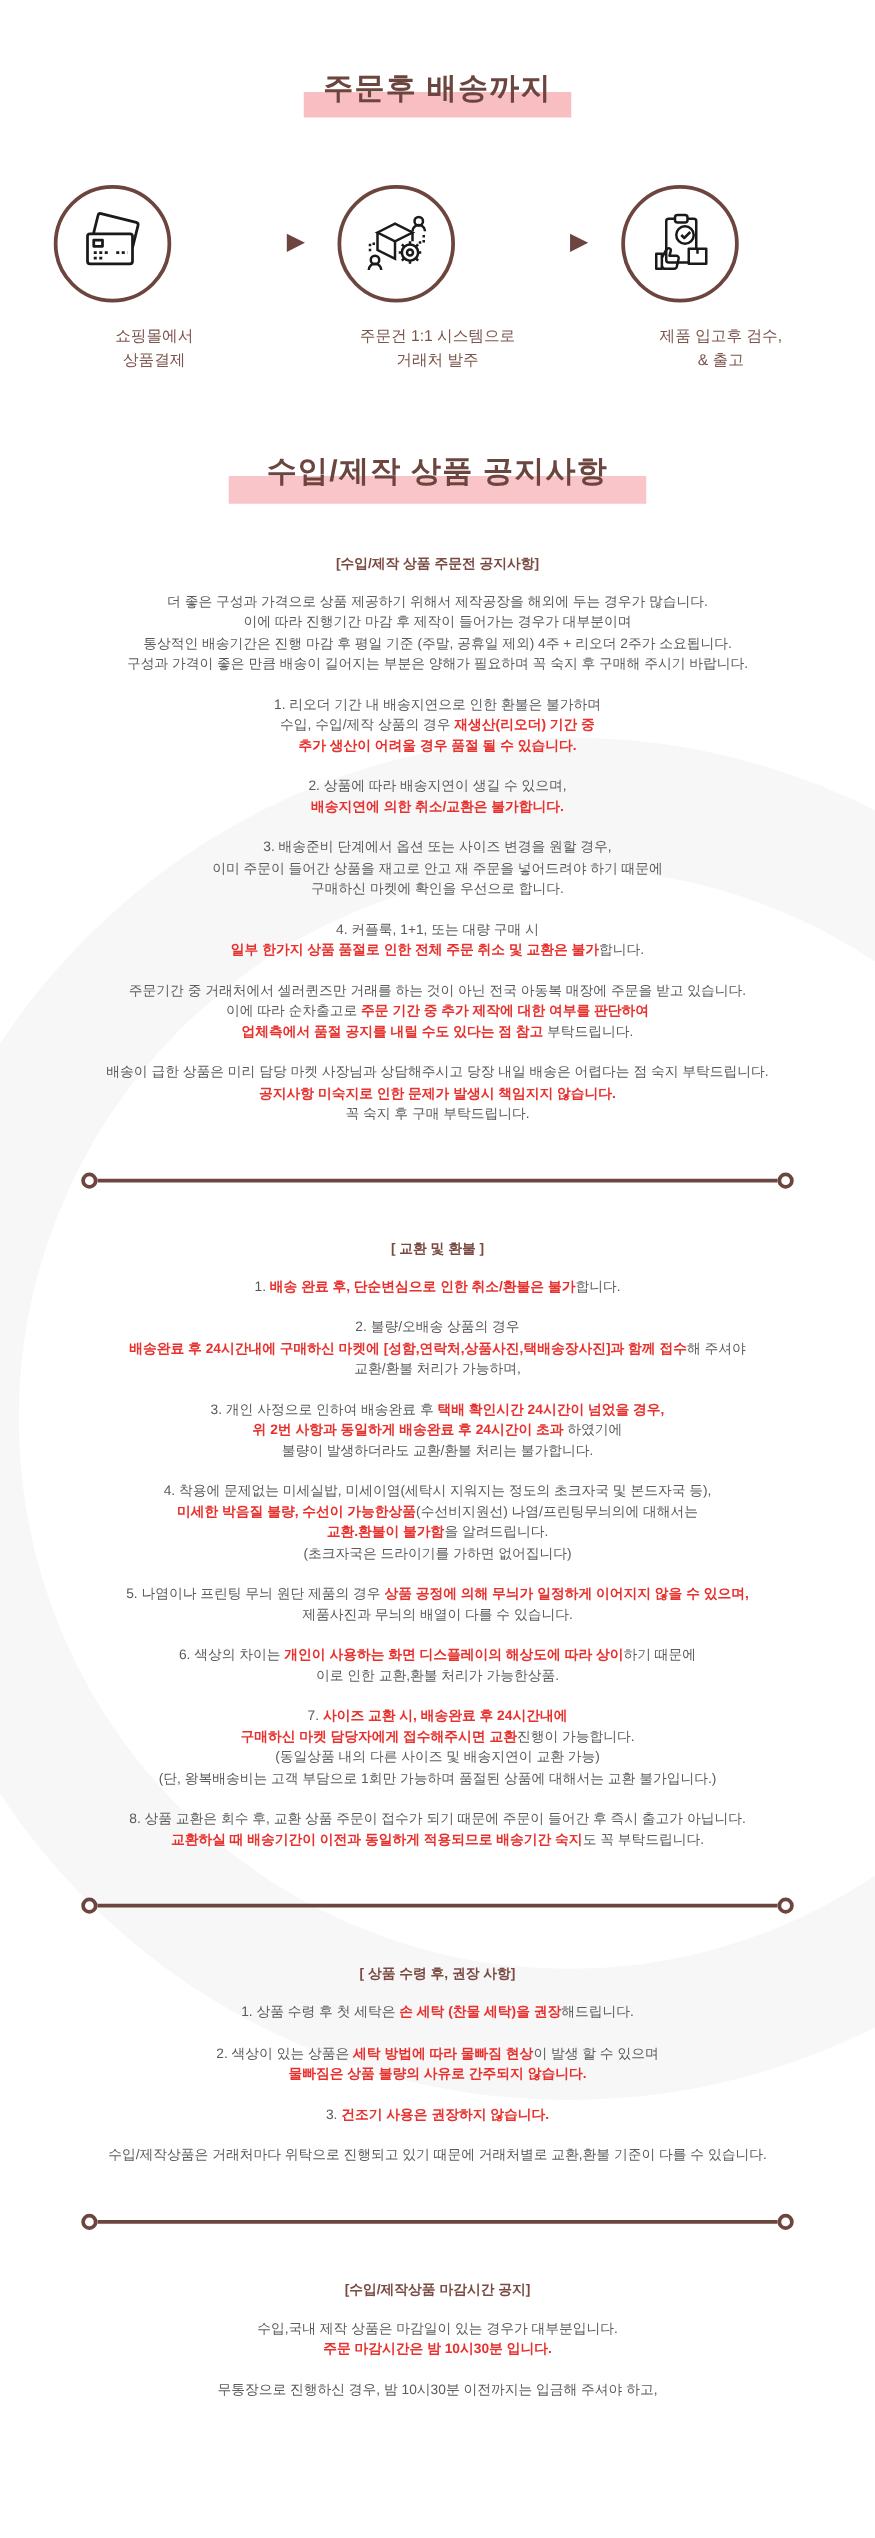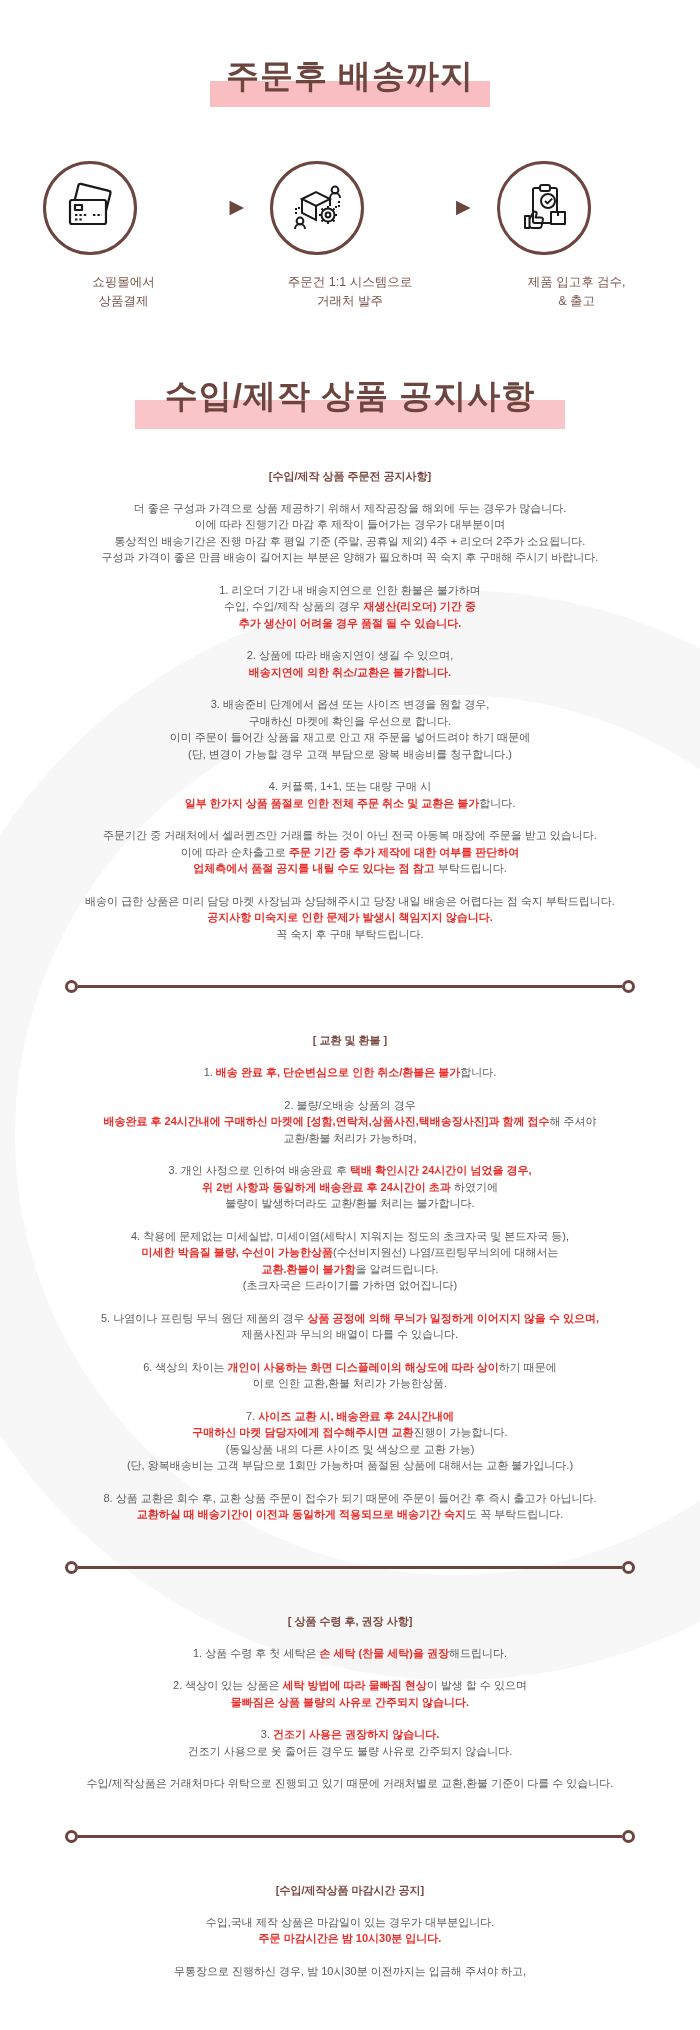--- a/index.html
+++ b/index.html
@@ -10,21 +10,21 @@
     text-align:center;
     font-family:"Liberation Sans","DejaVu Sans",sans-serif;
     box-sizing:border-box;
     padding:52px 30px 50px;
   }
   .watermark{
     position:absolute; z-index:-1; top:590px; left:-90px;
     width:880px; height:880px; border:105px solid #f7f7f7; border-radius:50%;
   }
   .big-title{
-    margin:0; font-size:33px; font-weight:900; color:#6d453f; letter-spacing:1px;
+    margin:0; font-size:24px; font-weight:900; color:#6d453f; letter-spacing:1px;
   }
   .big-title .hl{
     display:inline-block; padding:2px 16px 8px;
     background-image:linear-gradient(180deg, rgba(249,191,194,0) 52%, #f9bec2 52%);
   }
   .big-title.second{margin-top:60px;}
   .big-title.second .hl{padding:2px 30px 10px; background-image:linear-gradient(180deg, rgba(249,198,201,0) 50%, #f9c5c8 50%);}
 
   
   .process{display:flex; justify-content:center; align-items:flex-start; gap:26px; margin-top:54px;}
@@ -144,23 +144,22 @@
           <div class="line"><span>1. 리오더 기간 내 배송지연으로 인한 환불은 불가하며</span></div>
           <div class="line"><span>수입, 수입/제작 상품의 경우 </span><span class="red">재생산(리오더) 기간 중</span></div>
           <div class="line"><span class="red">추가 생산이 어려울 경우 품절 될 수 있습니다.</span></div>
         </div>
         <div class="para">
           <div class="line"><span>2. 상품에 따라 배송지연이 생길 수 있으며,</span></div>
           <div class="line"><span class="red">배송지연에 의한 취소/교환은 불가합니다.</span></div>
         </div>
         <div class="para">
           <div class="line"><span>3. 배송준비 단계에서 옵션 또는 사이즈 변경을 원할 경우,</span></div>
+          <div class="line"><span>이미 주문이 들어간 상품을 재고로 안고 재 주문을 넣어드려야 하기 때문에</span></div>
           <div class="line"><span>구매하신 마켓에 확인을 우선으로 합니다.</span></div>
-          <div class="line"><span>이미 주문이 들어간 상품을 재고로 안고 재 주문을 넣어드려야 하기 때문에</span></div>
-          <div class="line"><span>(단, 변경이 가능할 경우 고객 부담으로 왕복 배송비를 청구합니다.)</span></div>
         </div>
         <div class="para">
           <div class="line"><span>4. 커플룩, 1+1, 또는 대량 구매 시</span></div>
           <div class="line"><span class="red">일부 한가지 상품 품절로 인한 전체 주문 취소 및 교환은 불가</span><span>합니다.</span></div>
         </div>
         <div class="para">
           <div class="line"><span>주문기간 중 거래처에서 셀러퀸즈만 거래를 하는 것이 아닌 전국 아동복 매장에 주문을 받고 있습니다.</span></div>
           <div class="line"><span>이에 따라 순차출고로 </span><span class="red">주문 기간 중 추가 제작에 대한 여부를 판단하여</span></div>
           <div class="line"><span class="red">업체측에서 품절 공지를 내릴 수도 있다는 점 참고</span><span> 부탁드립니다.</span></div>
         </div>
@@ -204,21 +203,21 @@
           <div class="line"><span>5. 나염이나 프린팅 무늬 원단 제품의 경우 </span><span class="red">상품 공정에 의해 무늬가 일정하게 이어지지 않을 수 있으며,</span></div>
           <div class="line"><span>제품사진과 무늬의 배열이 다를 수 있습니다.</span></div>
         </div>
         <div class="para">
           <div class="line"><span>6. 색상의 차이는 </span><span class="red">개인이 사용하는 화면 디스플레이의 해상도에 따라 상이</span><span>하기 때문에</span></div>
           <div class="line"><span>이로 인한 교환,환불 처리가 가능한상품.</span></div>
         </div>
         <div class="para">
           <div class="line"><span>7. </span><span class="red">사이즈 교환 시, 배송완료 후 24시간내에</span></div>
           <div class="line"><span class="red">구매하신 마켓 담당자에게 접수해주시면 교환</span><span>진행이 가능합니다.</span></div>
-          <div class="line"><span>(동일상품 내의 다른 사이즈 및 색상으로 교환 가능)</span></div>
+          <div class="line"><span>(동일상품 내의 다른 사이즈 및 배송지연이 교환 가능)</span></div>
           <div class="line"><span>(단, 왕복배송비는 고객 부담으로 1회만 가능하며 품절된 상품에 대해서는 교환 불가입니다.)</span></div>
         </div>
         <div class="para">
           <div class="line"><span>8. 상품 교환은 회수 후, 교환 상품 주문이 접수가 되기 때문에 주문이 들어간 후 즉시 출고가 아닙니다.</span></div>
           <div class="line"><span class="red">교환하실 때 배송기간이 이전과 동일하게 적용되므로 배송기간 숙지</span><span>도 꼭 부탁드립니다.</span></div>
         </div>
       </div>
   </section>
 
   <div class="divider">
@@ -232,21 +231,20 @@
     <div class="sec-body">
         <div class="para">
           <div class="line"><span>1. 상품 수령 후 첫 세탁은 </span><span class="red">손 세탁 (찬물 세탁)을 권장</span><span>해드립니다.</span></div>
         </div>
         <div class="para">
           <div class="line"><span>2. 색상이 있는 상품은 </span><span class="red">세탁 방법에 따라 물빠짐 현상</span><span>이 발생 할 수 있으며</span></div>
           <div class="line"><span class="red">물빠짐은 상품 불량의 사유로 간주되지 않습니다.</span></div>
         </div>
         <div class="para">
           <div class="line"><span>3. </span><span class="red">건조기 사용은 권장하지 않습니다.</span></div>
-          <div class="line"><span>건조기 사용으로 옷 줄어든 경우도 불량 사유로 간주되지 않습니다.</span></div>
         </div>
         <div class="para">
           <div class="line"><span>수입/제작상품은 거래처마다 위탁으로 진행되고 있기 때문에 거래처별로 교환,환불 기준이 다를 수 있습니다.</span></div>
         </div>
       </div>
   </section>
 
   <div class="divider">
     <span class="dot"></span>
       <span class="bar"></span>

